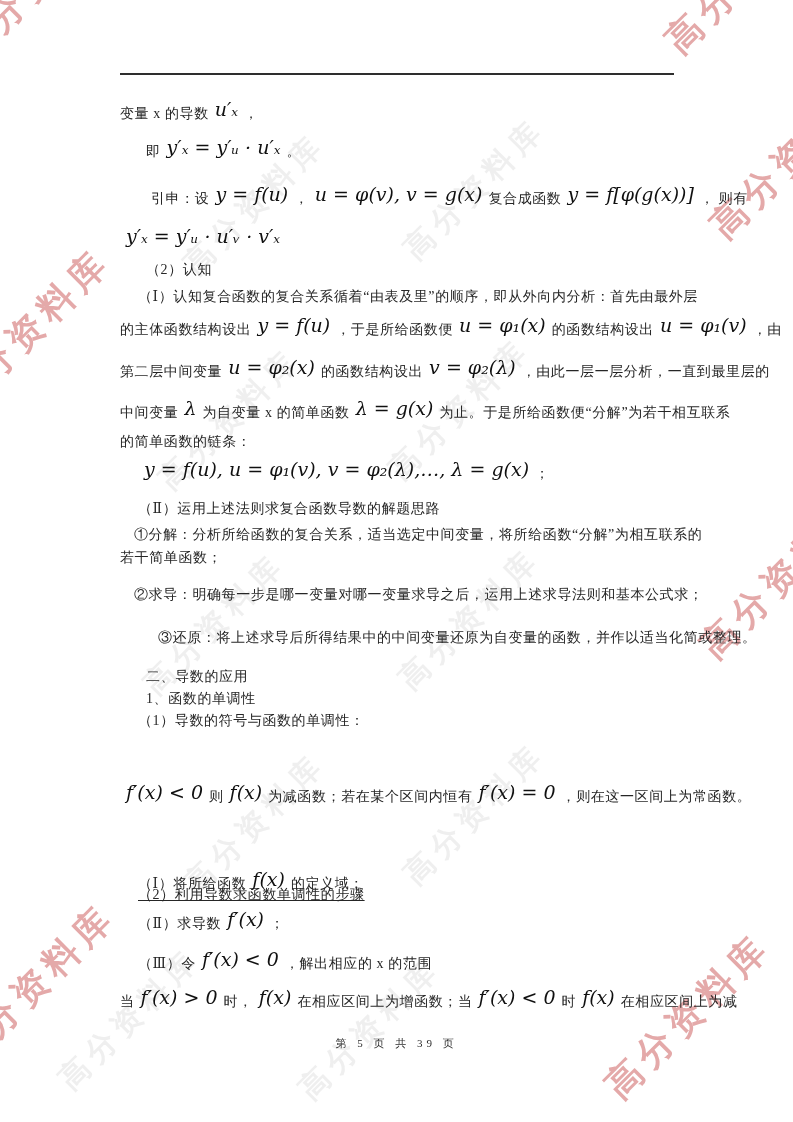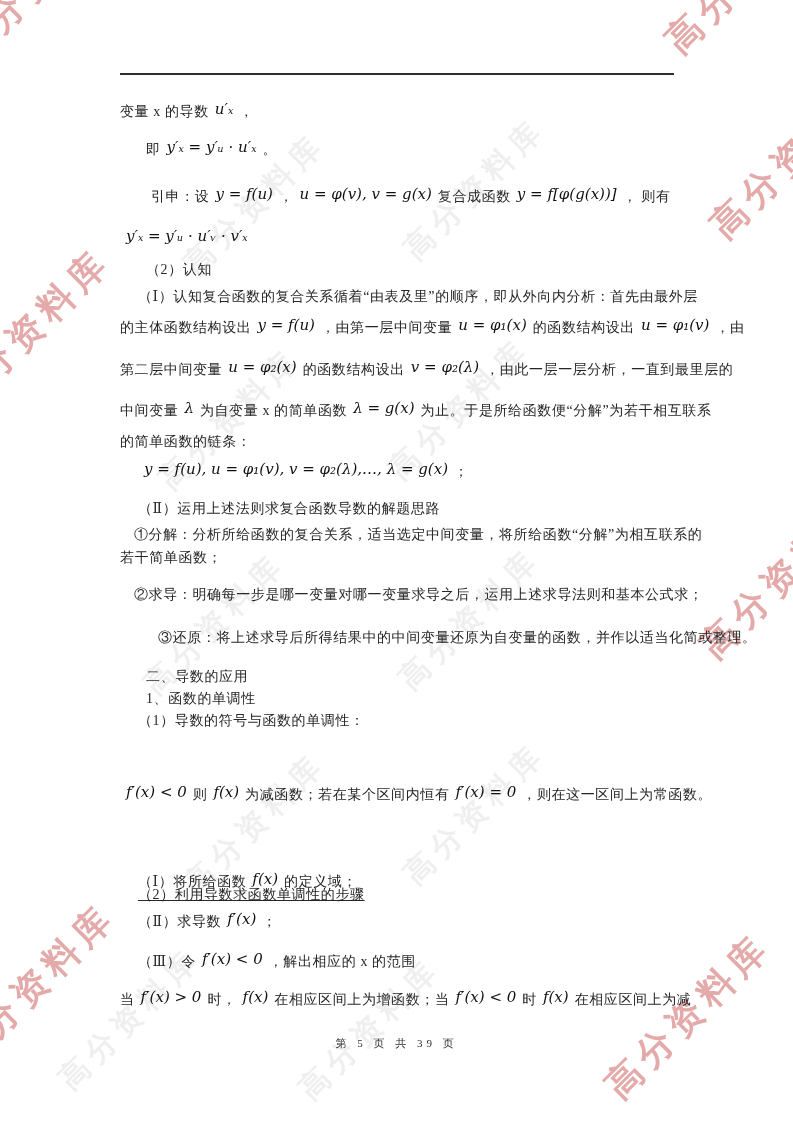--- a/index.html
+++ b/index.html
@@ -16,21 +16,21 @@
   .wm-gray{font-size:30px;}
   .header-rule{position:absolute;left:120px;top:73px;width:554px;height:0;border-top:2px solid #2e2e2e;}
   .doc-body{position:absolute;inset:0;}
   .line{
     position:absolute;white-space:nowrap;font-size:14px;color:#262626;
     letter-spacing:0.6px;line-height:22px;
   }
   .seg-t{font-family:"Liberation Serif","DejaVu Serif",serif;}
   .seg-m{
     font-family:"DejaVu Serif","Liberation Serif",serif;font-style:italic;
-    font-size:15px;color:#101010;margin:0 6px;position:relative;top:-2px;letter-spacing:0;
+    font-size:19px;color:#101010;margin:0 6px;position:relative;top:-2px;letter-spacing:0;
   }
   .footer{
     position:absolute;top:1036px;left:0;width:100%;text-align:center;
     font-size:11px;color:#2e2e2e;letter-spacing:4px;
   }
 </style>
 </head>
 <body>
 
 <div class="page">
@@ -54,21 +54,21 @@
       <div class="wm wm-gray" style="left: 290px; top: 1080px; color: rgba(125, 125, 125, 0.12);">高分资料库</div>
     </div>
   <div class="header-rule"></div>
   <div class="doc-body">
       <div class="line" style="top: 100px; left: 120px;"><span class="seg-t">变量 x 的导数</span><span class="seg-m">u′ₓ</span><span class="seg-t">，</span></div>
       <div class="line" style="top: 138px; left: 146px;"><span class="seg-t">即</span><span class="seg-m">y′ₓ = y′ᵤ · u′ₓ</span><span class="seg-t">。</span></div>
       <div class="line" style="top: 185px; left: 138px; margin-left: 13px;"><span class="seg-t">引申：设</span><span class="seg-m">y = f(u)</span><span class="seg-t">，</span><span class="seg-m">u = φ(v), v = g(x)</span><span class="seg-t">复合成函数</span><span class="seg-m">y = f[φ(g(x))]</span><span class="seg-t">， 则有</span></div>
       <div class="line" style="top: 227px; left: 120px;"><span class="seg-m">y′ₓ = y′ᵤ · u′ᵥ · v′ₓ</span></div>
       <div class="line" style="top: 259px; left: 146px;"><span class="seg-t">（2）认知</span></div>
       <div class="line" style="top: 286px; left: 138px;"><span class="seg-t">（Ⅰ）认知复合函数的复合关系循着“由表及里”的顺序，即从外向内分析：首先由最外层</span></div>
-      <div class="line" style="top: 316px; left: 120px;"><span class="seg-t">的主体函数结构设出</span><span class="seg-m">y = f(u)</span><span class="seg-t">，由第一层中间变量</span><span class="seg-m">u = φ₁(x)</span><span class="seg-t">的函数结构设出</span><span class="seg-m">u = φ₁(v)</span><span class="seg-t">，由</span></div>
+      <div class="line" style="top: 316px; left: 120px;"><span class="seg-t">的主体函数结构设出</span><span class="seg-m">y = f(u)</span><span class="seg-t">，于是所给函数便</span><span class="seg-m">u = φ₁(x)</span><span class="seg-t">的函数结构设出</span><span class="seg-m">u = φ₁(v)</span><span class="seg-t">，由</span></div>
       <div class="line" style="top: 358px; left: 120px;"><span class="seg-t">第二层中间变量</span><span class="seg-m">u = φ₂(x)</span><span class="seg-t">的函数结构设出</span><span class="seg-m">v = φ₂(λ)</span><span class="seg-t">，由此一层一层分析，一直到最里层的</span></div>
       <div class="line" style="top: 399px; left: 120px;"><span class="seg-t">中间变量</span><span class="seg-m">λ</span><span class="seg-t">为自变量 x 的简单函数</span><span class="seg-m">λ = g(x)</span><span class="seg-t">为止。于是所给函数便“分解”为若干相互联系</span></div>
       <div class="line" style="top: 431px; left: 120px;"><span class="seg-t">的简单函数的链条：</span></div>
       <div class="line" style="top: 460px; left: 138px;"><span class="seg-m">y = f(u), u = φ₁(v), v = φ₂(λ),…,  λ = g(x)</span><span class="seg-t">；</span></div>
       <div class="line" style="top: 498px; left: 138px; text-align: center;"><span class="seg-t">（Ⅱ）运用上述法则求复合函数导数的解题思路</span></div>
       <div class="line" style="top: 524px; left: 134px;"><span class="seg-t">①分解：分析所给函数的复合关系，适当选定中间变量，将所给函数“分解”为相互联系的</span></div>
       <div class="line" style="top: 547px; left: 120px;"><span class="seg-t">若干简单函数；</span></div>
       <div class="line" style="top: 584px; left: 134px;"><span class="seg-t">②求导：明确每一步是哪一变量对哪一变量求导之后，运用上述求导法则和基本公式求；</span></div>
       <div class="line" style="top: 627px; left: 134px; margin-left: 24px;"><span class="seg-t">③还原：将上述求导后所得结果中的中间变量还原为自变量的函数，并作以适当化简或整理。</span></div>
       <div class="line" style="top: 666px; left: 146px;"><span class="seg-t">二、导数的应用</span></div>

